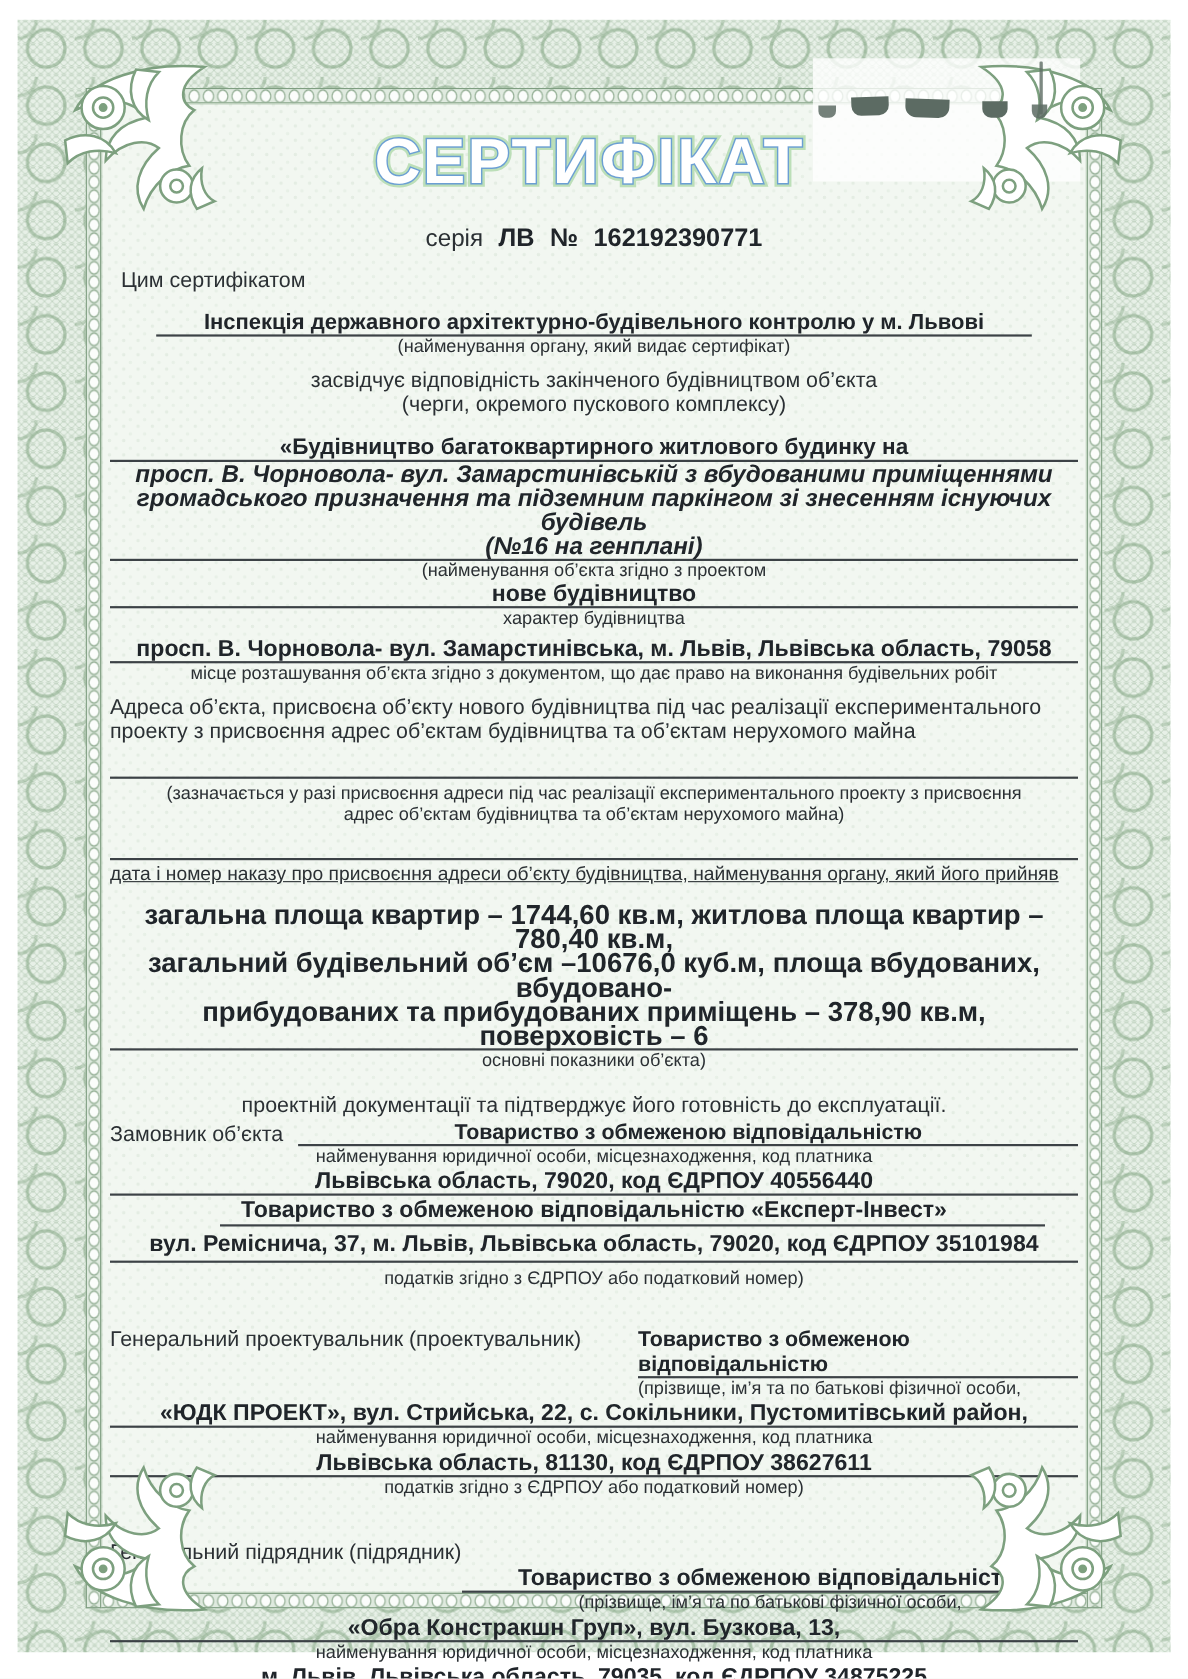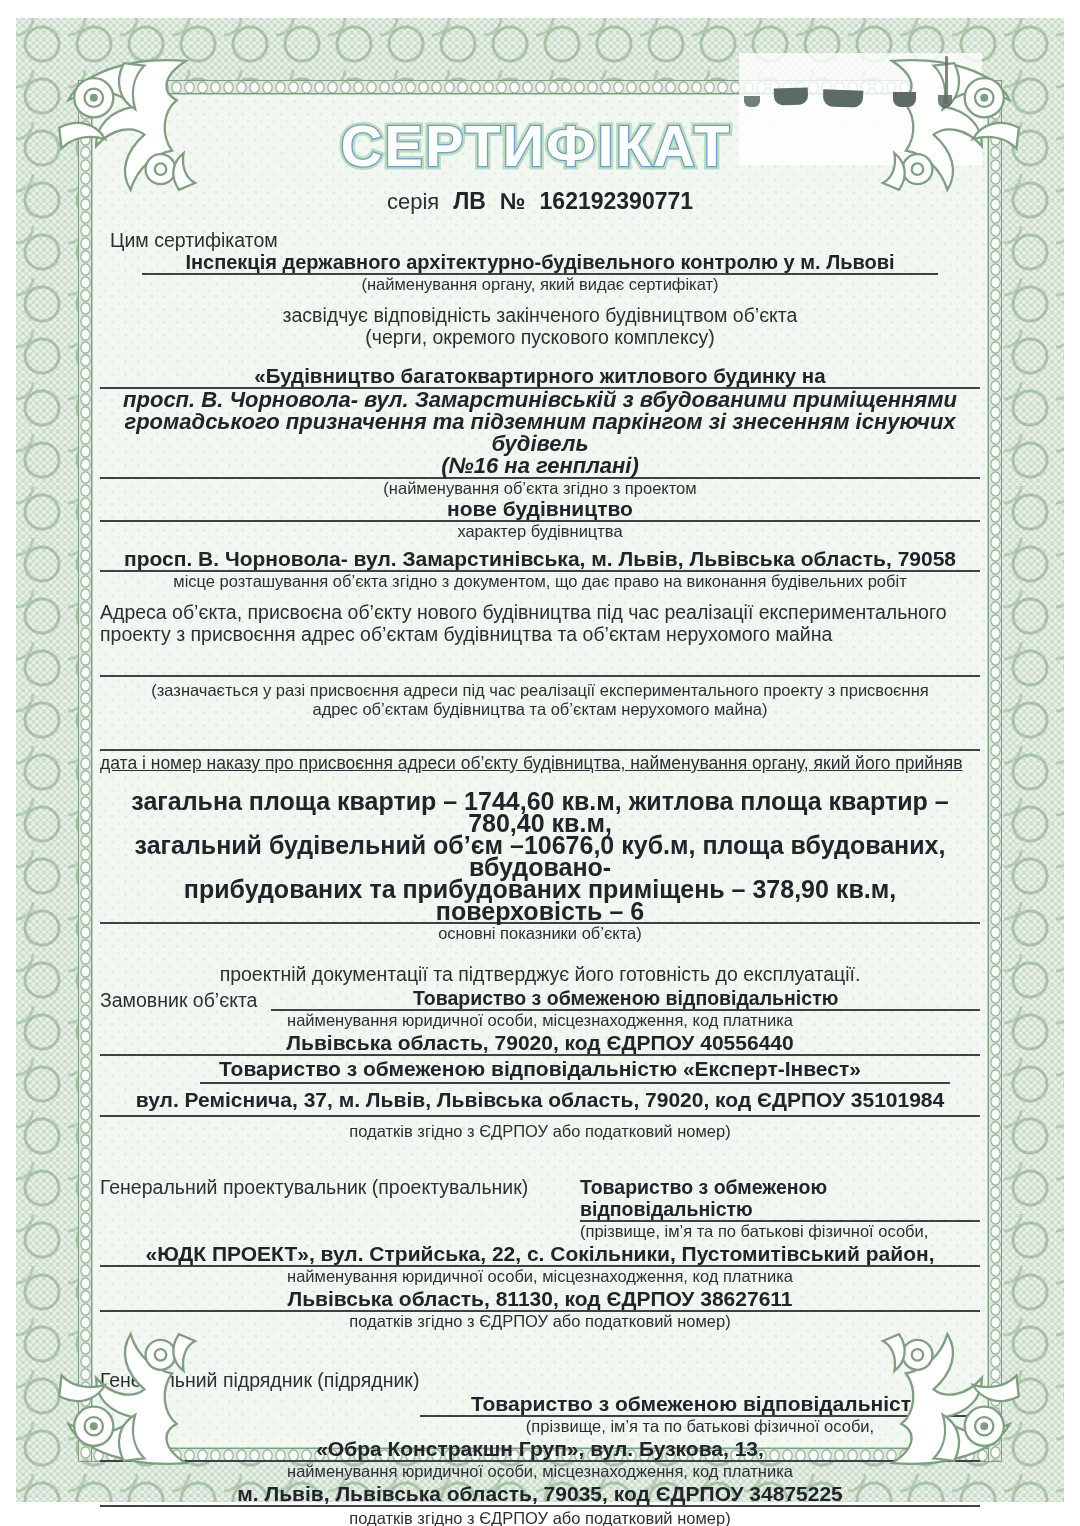--- a/index.html
+++ b/index.html
@@ -61,24 +61,24 @@
   .c{text-align:center;}
   .b{font-weight:bold;color:#20252a;}
   .sm{font-size:16.5px;line-height:19px;}
   .ul{border-bottom:2px solid #3c4246;}
   .title-wrap{margin:14px 0 0 0;text-align:left;}
   .title-svg text{
     font-family:"Liberation Sans", sans-serif;font-weight:bold;font-size:58px;letter-spacing:2px;
   }
   .t-glow{fill:none;stroke:#b6dcb2;stroke-width:7;opacity:.9;}
   .t-main{fill:#ffffff;stroke:#6b9fd4;stroke-width:2.6;paint-order:stroke;}
-  .series-row{display:flex;justify-content:center;align-items:baseline;gap:14px;margin-top:2px;font-size:22px;}
+  .series-row{display:flex;justify-content:center;align-items:baseline;gap:14px;margin-top:16px;font-size:22px;}
   .series-row .b{font-size:23px;}
   .intro{margin-top:16px;padding-left:10px;}
-  .authority{margin:0 42px 0 42px;font-size:20px;}
+  .authority{margin:16px 42px 0 42px;font-size:20px;}
   .cap-center{text-align:center;}
   .statement1{margin-top:10px;}
   .obj1{margin-top:17px;font-size:20.5px;}
   .obj-mid{font-size:22px;font-style:italic;}
   .spacer-rule{height:30px;}
   .order-cap{text-align:left;}
   .ind{font-size:25px;line-height:22px;}
   .ind-first{margin-top:17px;}
   .readiness{margin-top:20px;}
   .cust-row{display:flex;margin-top:2px;align-items:flex-end;}

